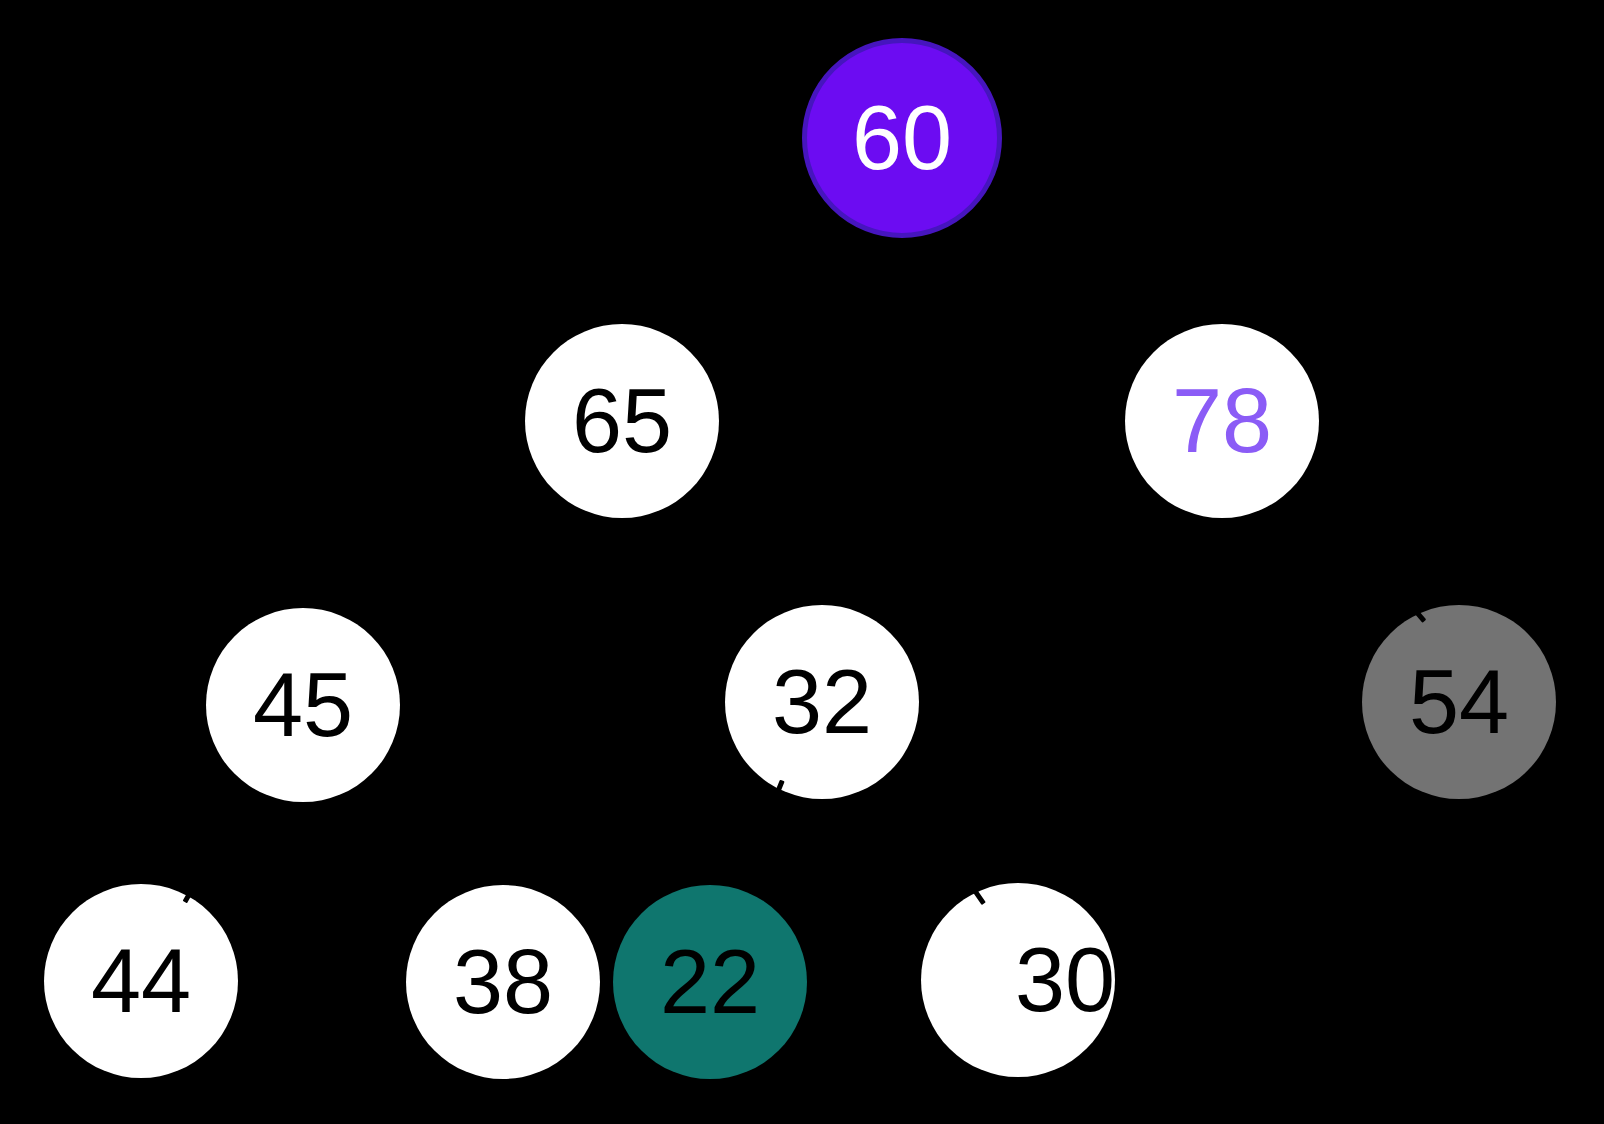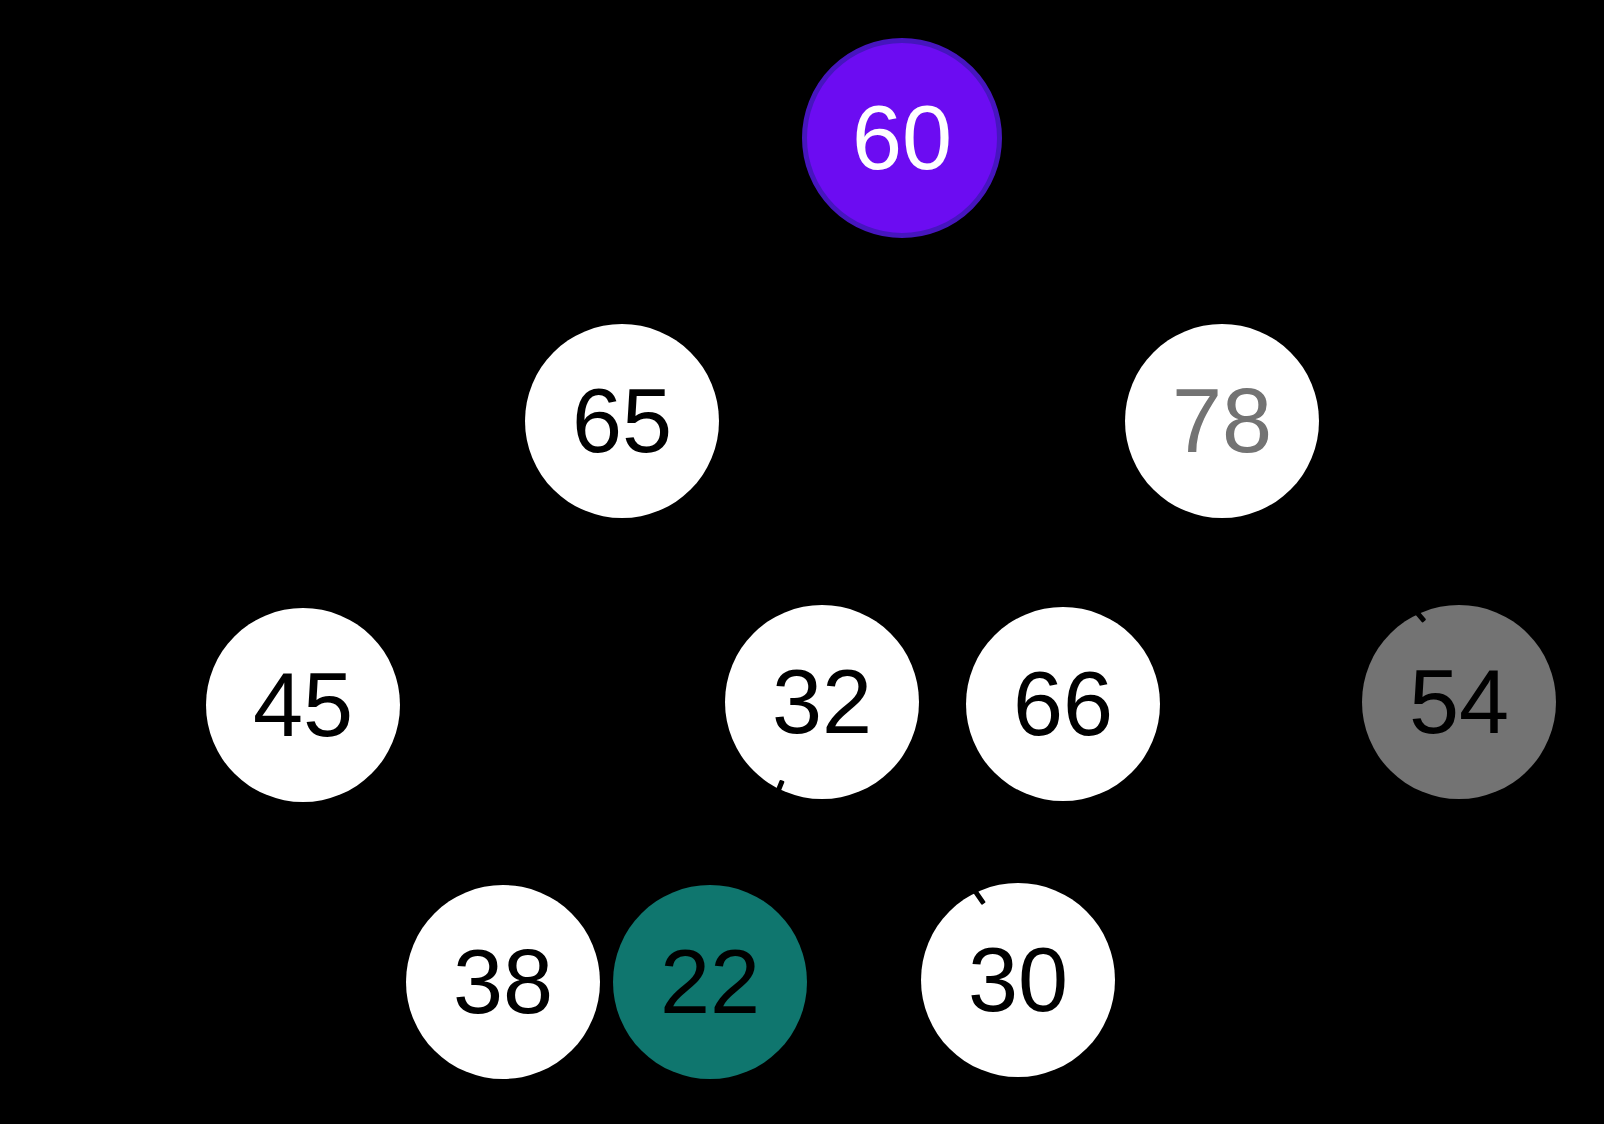--- a/index.html
+++ b/index.html
@@ -42,41 +42,41 @@
 </head>
 <body>
 
 <div id="tree-canvas">
     <div class="node" style="left: 802px; top: 38px; width: 200px; height: 200px; background: rgb(108, 12, 242); color: rgb(255, 255, 255); border: 5px solid rgb(70, 21, 190);">
       <span>60</span>
     </div>
     <div class="node" style="left: 525px; top: 324px; width: 194px; height: 194px; background: rgb(255, 255, 255); color: rgb(0, 0, 0);">
       <span>65</span>
     </div>
-    <div class="node" style="left: 1125px; top: 324px; width: 194px; height: 194px; background: rgb(255, 255, 255); color: #737373;">
+    <div class="node" style="left: 1125px; top: 324px; width: 194px; height: 194px; background: rgb(255, 255, 255); color: #8b5cf6;">
       <span>78</span>
     </div>
     <div class="node" style="left: 206px; top: 608px; width: 194px; height: 194px; background: rgb(255, 255, 255); color: rgb(0, 0, 0);">
       <span>45</span>
     </div>
     <div class="node" style="left: 725px; top: 605px; width: 194px; height: 194px; background: rgb(255, 255, 255); color: rgb(0, 0, 0);">
       <span>32</span>
     </div>
-    <div class="node" style="left: 966px; top: 607px; width: 194px; height: 194px; background: rgb(255, 255, 255); color: rgb(0, 0, 0);">
-      <span>66</span>
-    </div>
     <div class="node" style="left: 1362px; top: 605px; width: 194px; height: 194px; background: #737373; color: rgb(0, 0, 0);">
       <span>54</span>
+    </div>
+    <div class="node" style="left: 44px; top: 884px; width: 194px; height: 194px; background: rgb(255, 255, 255); color: rgb(0, 0, 0);">
+      <span>44</span>
     </div>
     <div class="node" style="left: 406px; top: 885px; width: 194px; height: 194px; background: rgb(255, 255, 255); color: rgb(0, 0, 0);">
       <span>38</span>
     </div>
     <div class="node" style="left: 613px; top: 885px; width: 194px; height: 194px; background: #0f766e; color: rgb(0, 0, 0);">
       <span>22</span>
     </div>
-    <div class="node" style="left: 921px; top: 883px; width: 194px; height: 194px; background: rgb(255, 255, 255); color: rgb(0, 0, 0);">
+    <div class="node" style="left: 921px; top: 883px; width: 194px; height: 194px; background: rgb(255, 255, 255); color: rgb(0, 0, 0); justify-content: flex-end;">
       <span>30</span>
     </div>
     <div class="edge-stub" style="width: 15px; height: 5px; left: 180.5px; top: 892.5px; transform: rotate(-60deg);"></div>
     <div class="edge-stub" style="width: 15px; height: 5px; left: 771.5px; top: 784.5px; transform: rotate(112deg);"></div>
     <div class="edge-stub" style="width: 15px; height: 5px; left: 971.5px; top: 894.5px; transform: rotate(-125deg);"></div>
     <div class="edge-stub" style="width: 15px; height: 5px; left: 1411.5px; top: 612.5px; transform: rotate(-130deg);"></div>
   </div>
 
 </body></html>

